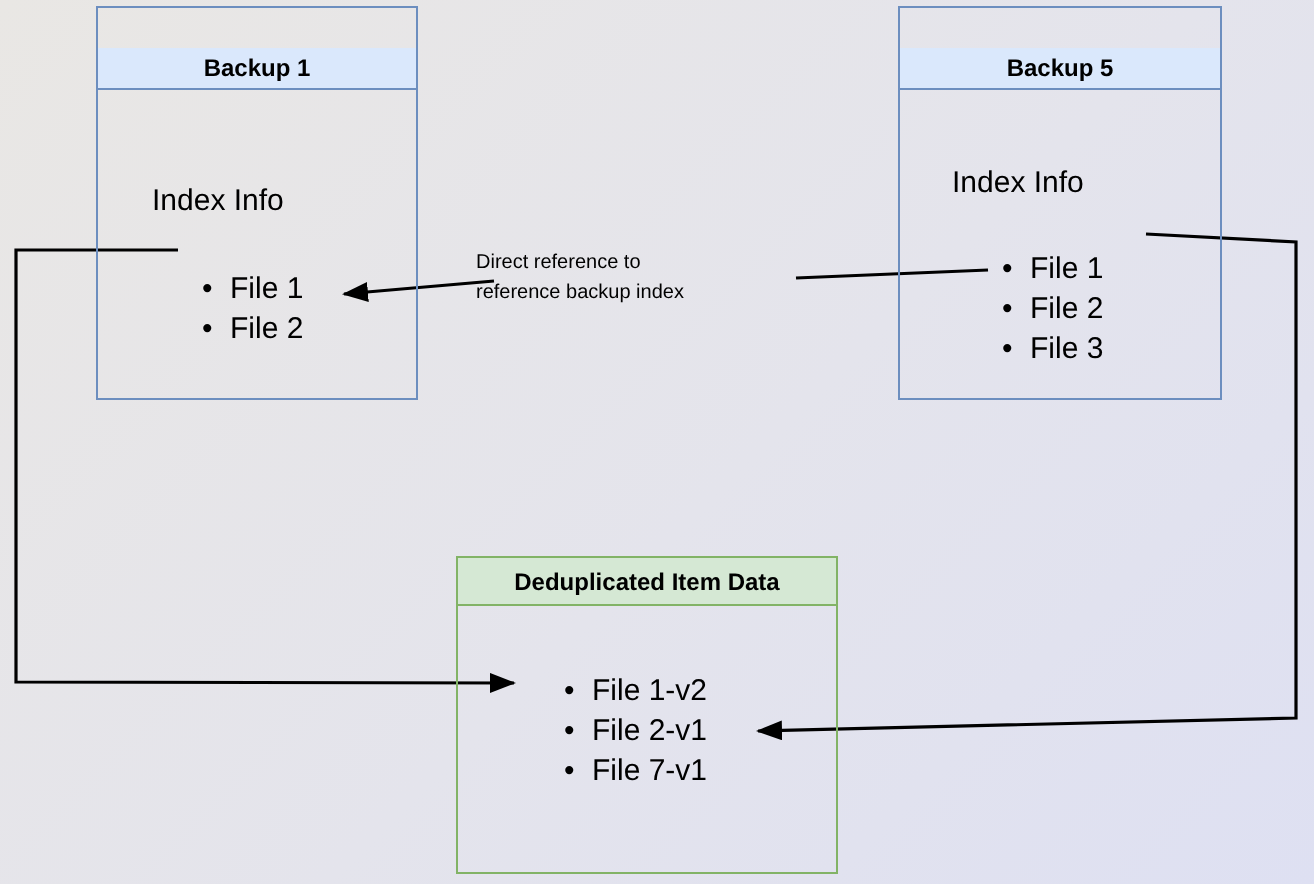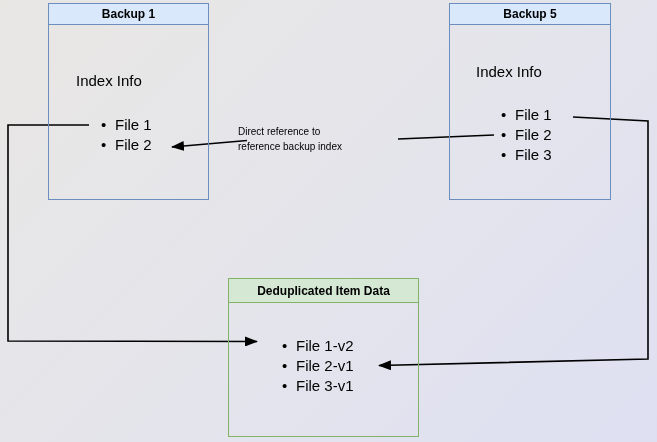--- a/index.html
+++ b/index.html
@@ -22,20 +22,21 @@
   .connectors{position:absolute;left:0;top:0;width:657px;height:442px;pointer-events:none;}
   .node{position:absolute;background:transparent;}
   .node.blue{border:1px solid var(--backup-border);}
   .node.green{border:1px solid var(--dedup-border);}
   .node-header{
     width:100%;text-align:center;font-weight:bold;font-size:12px;color:#000;
   }
   .node.blue .node-header{
     height:21px;line-height:21px;background:var(--backup-header-fill);
     border-bottom:1px solid var(--backup-border);
+    margin-top:20px;
   }
   .node.green .node-header{
     height:24px;line-height:24px;background:var(--dedup-header-fill);
     border-bottom:1px solid var(--dedup-border);
   }
   .node-body{position:relative;width:100%;}
   .section-label{position:absolute;font-size:15px;color:#000;white-space:nowrap;}
   ul.file-list{position:absolute;list-style:none;}
   ul.file-list li{
     position:relative;font-size:15px;line-height:20px;color:#000;
@@ -96,21 +97,21 @@
       </ul>
     </div>
   </div>
 
   <div class="node green" id="dedup" style="left:228px;top:278px;width:191px;height:159px;">
     <div class="node-header">Deduplicated Item Data</div>
     <div class="node-body">
       <ul class="file-list">
         <li>File 1-v2</li>
         <li>File 2-v1</li>
-        <li>File 3-v1</li>
+        <li>File 7-v1</li>
       </ul>
     </div>
   </div>
 
   <div class="edge-label">
     <div>Direct reference to</div>
     <div>reference backup index</div>
   </div>
 
 </div>

